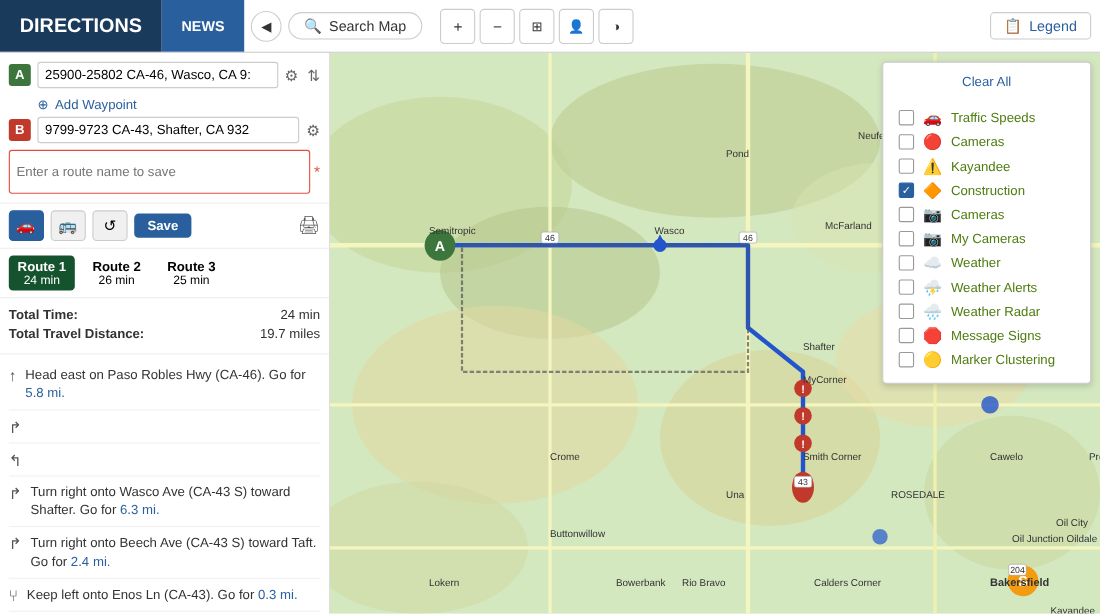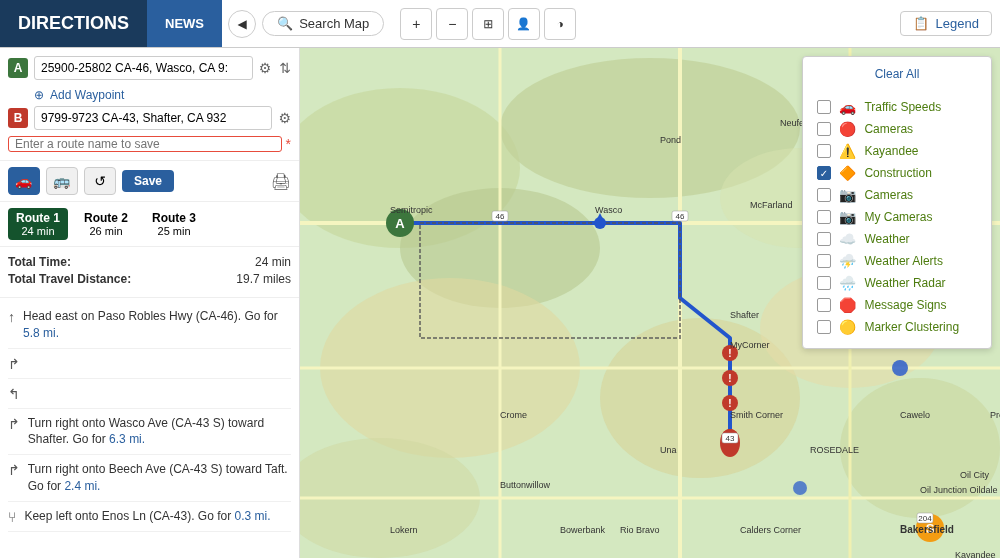--- a/index.html
+++ b/index.html
@@ -182,21 +182,21 @@
     .route-name-row {
       display: flex;
       align-items: center;
       gap: 4px;
       margin-top: 4px;
     }
     .route-name-input {
       flex: 1;
       border: 1.5px solid #e74c3c;
       border-radius: 3px;
-      padding: 0 6px;
+      padding: 12px 6px;
       font-size: 12px;
       color: #999;
     }
     .required-star { color: #e74c3c; font-size: 14px; }
 
     
     .route-controls {
       display: flex;
       align-items: center;
       gap: 6px;

